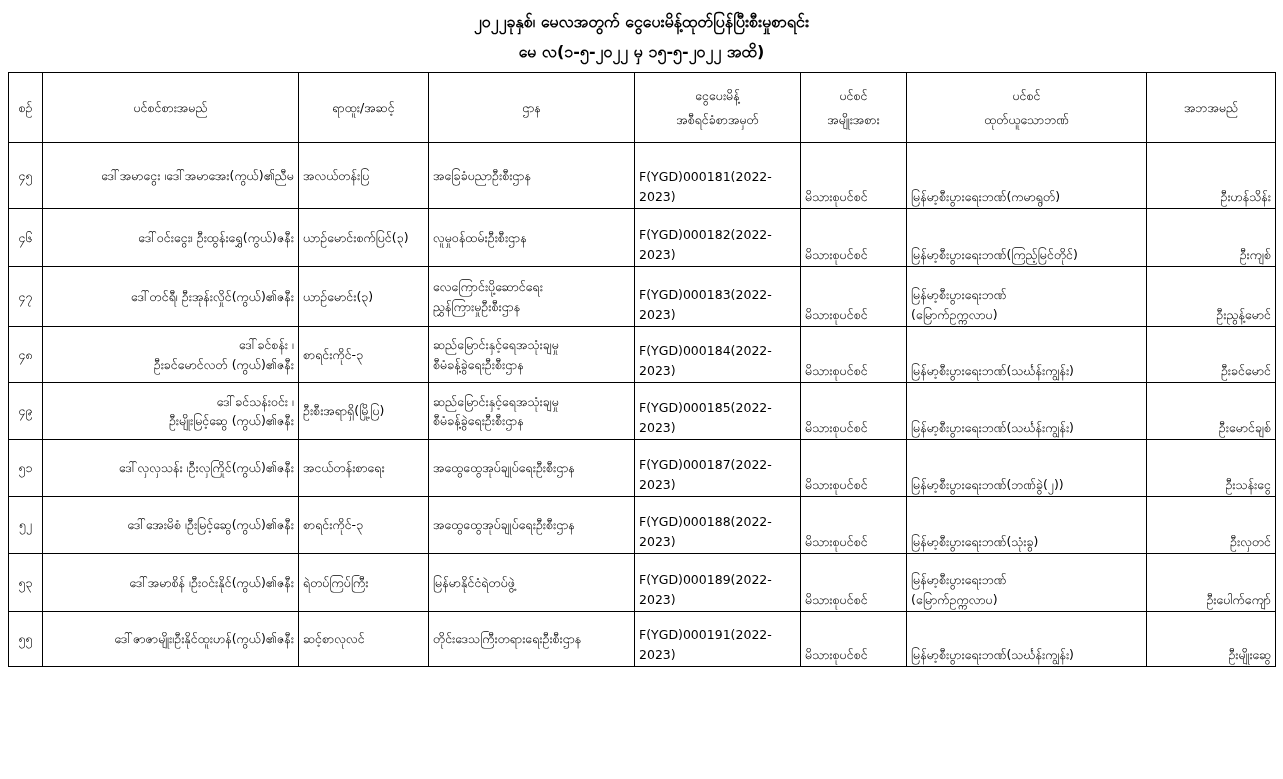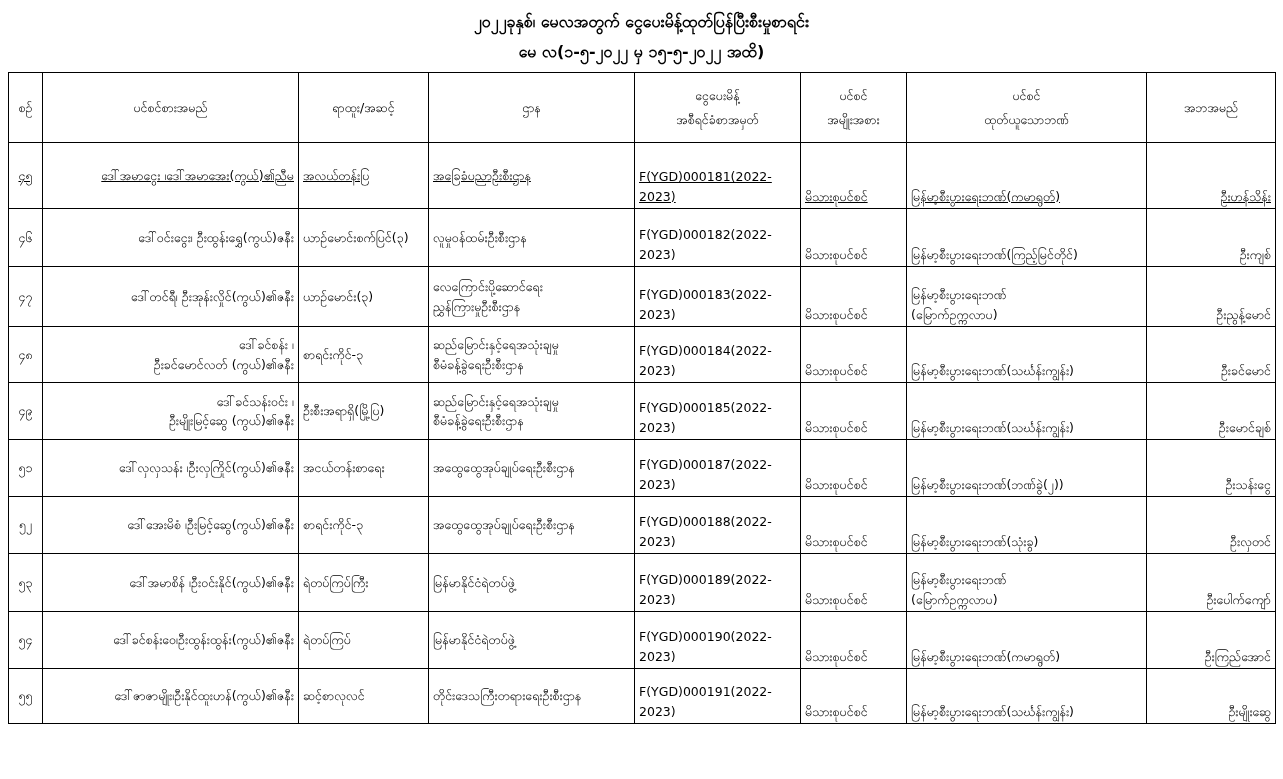--- a/index.html
+++ b/index.html
@@ -83,21 +83,21 @@
           <th>ငွေပေးမိန့်
 အစီရင်ခံစာအမှတ်</th>
           <th>ပင်စင်
 အမျိုးအစား</th>
           <th>ပင်စင်
 ထုတ်ယူသောဘဏ်</th>
           <th>အဘအမည်</th>
         </tr>
     </thead>
     <tbody>
-        <tr style="height: 66px; text-decoration: underline;">
+        <tr style="height: 66px;">
           <td class="col-serial">၄၅</td>
           <td class="col-name">ဒေါ်အမာငွေး ၊ဒေါ်အမာအေး(ကွယ်)၏ညီမ</td>
           <td class="col-position">အလယ်တန်းပြ</td>
           <td class="col-department">အခြေခံပညာဦးစီးဌာန</td>
           <td class="col-order_no">F(YGD)000181(2022-2023)</td>
           <td class="col-pension_type">မိသားစုပင်စင်</td>
           <td class="col-bank">မြန်မာ့စီးပွားရေးဘဏ်(ကမာရွတ်)</td>
           <td class="col-father">ဦးဟန်သိန်း</td>
         </tr>
         <tr style="height: 58px; padding-left: 23px;">
@@ -170,30 +170,20 @@
           <td class="col-serial">၅၃</td>
           <td class="col-name">ဒေါ်အမာစိန် ၊ဦးဝင်းနိုင်(ကွယ်)၏ဇနီး</td>
           <td class="col-position">ရဲတပ်ကြပ်ကြီး</td>
           <td class="col-department">မြန်မာနိုင်ငံရဲတပ်ဖွဲ့</td>
           <td class="col-order_no">F(YGD)000189(2022-2023)</td>
           <td class="col-pension_type">မိသားစုပင်စင်</td>
           <td class="col-bank">မြန်မာ့စီးပွားရေးဘဏ်
 (မြောက်ဥက္ကလာပ)</td>
           <td class="col-father">ဦးပေါက်ကျော်</td>
         </tr>
-        <tr style="height: 57px;">
-          <td class="col-serial">၅၄</td>
-          <td class="col-name">ဒေါ်ခင်စန်းဝေ၊ဦးထွန်းထွန်း(ကွယ်)၏ဇနီး</td>
-          <td class="col-position">ရဲတပ်ကြပ်</td>
-          <td class="col-department">မြန်မာနိုင်ငံရဲတပ်ဖွဲ့</td>
-          <td class="col-order_no">F(YGD)000190(2022-2023)</td>
-          <td class="col-pension_type">မိသားစုပင်စင်</td>
-          <td class="col-bank">မြန်မာ့စီးပွားရေးဘဏ်(ကမာရွတ်)</td>
-          <td class="col-father">ဦးကြည်အောင်</td>
-        </tr>
         <tr style="height: 55px;">
           <td class="col-serial">၅၅</td>
           <td class="col-name">ဒေါ်ဇာဇာမျိုး၊ဦးနိုင်ထူးဟန်(ကွယ်)၏ဇနီး</td>
           <td class="col-position">ဆင့်စာလုလင်</td>
           <td class="col-department">တိုင်းဒေသကြီးတရားရေးဦးစီးဌာန</td>
           <td class="col-order_no">F(YGD)000191(2022-2023)</td>
           <td class="col-pension_type">မိသားစုပင်စင်</td>
           <td class="col-bank">မြန်မာ့စီးပွားရေးဘဏ်(သင်္ဃန်းကျွန်း)</td>
           <td class="col-father">ဦးမျိုးဆွေ</td>
         </tr>

